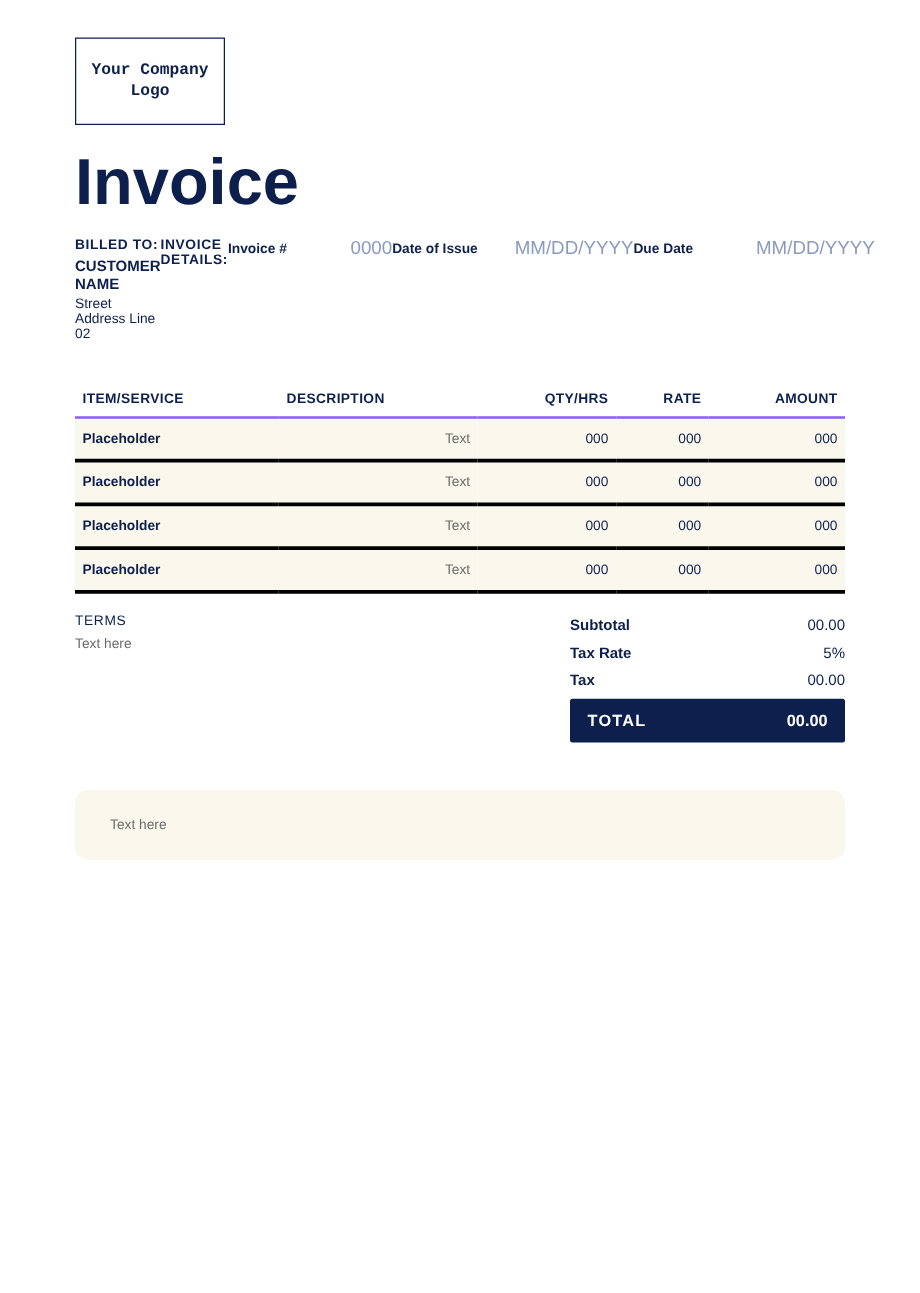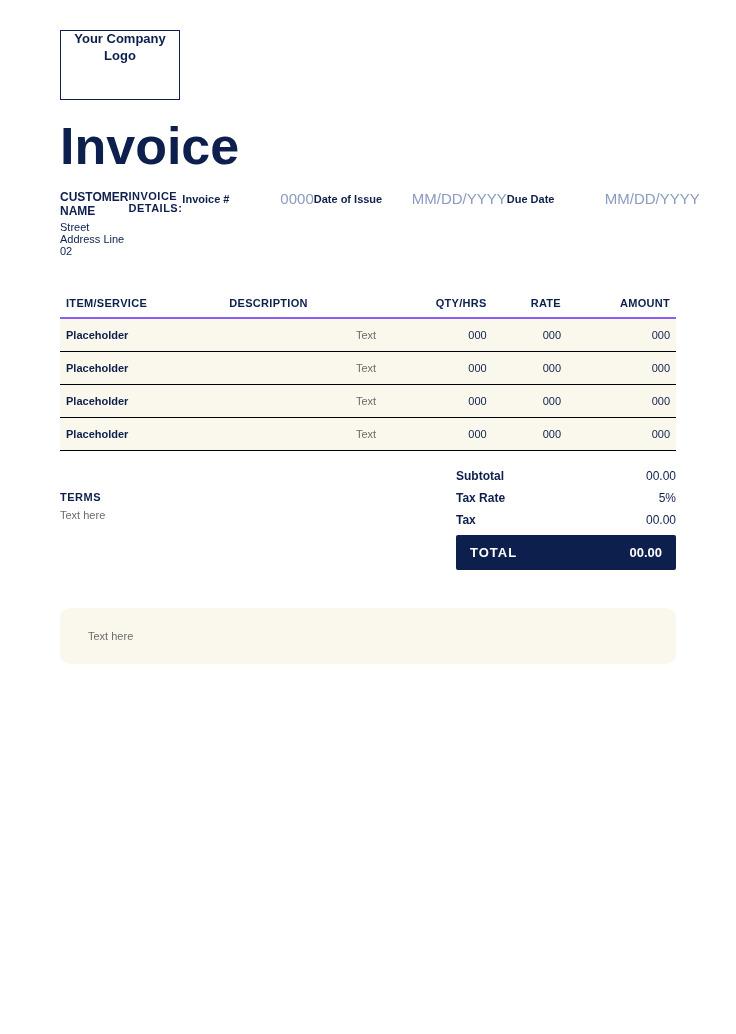--- a/index.html
+++ b/index.html
@@ -17,28 +17,29 @@
       background: #fff;
       padding: 30px 60px 20px 60px;
       display: flex;
       flex-direction: column;
     }
     .logo-box {
       border: 1.5px solid #0d1f4c;
       width: 120px;
       height: 70px;
       display: flex;
-      align-items: flex-start;
+      align-items: center;
       justify-content: center;
       text-align: center;
       font-size: 13px;
       font-weight: bold;
       color: #0d1f4c;
       line-height: 1.3;
       margin-bottom: 20px;
+      font-family: Liberation Mono, monospace;
     }
     .invoice-title {
       font-size: 52px;
       font-weight: 900;
       color: #0d1f4c;
       margin-bottom: 18px;
       line-height: 1;
     }
     .billing-section {
       display: flex;
@@ -104,21 +105,21 @@
       border-bottom: 2px solid #8b5cf6;
       letter-spacing: 0.3px;
     }
     .items-table thead tr th.right { text-align: right; }
     .items-table tbody tr {
       background: #faf8ed;
     }
     .items-table tbody tr td {
       padding: 10px 6px;
       font-size: 11px;
-      border-bottom: 1px solid #000000;
+      border-bottom: 3px solid #000000;
     }
     .items-table tbody tr td.item-name {
       font-weight: 900;
       color: #0d1f4c;
     }
     .items-table tbody tr td.desc {
       color: #6b6b6b;
       text-align: right;
     }
     .items-table tbody tr td.num {
@@ -128,25 +129,24 @@
     
     .bottom-section {
       display: flex;
       justify-content: space-between;
       margin-top: 0;
       padding: 16px 0 10px 0;
     }
     .terms-block { flex: 1; padding-right: 20px; }
     .terms-block .terms-label {
       font-size: 11px;
-      font-weight: 700;
+      font-weight: 400;
       color: #0d1f4c;
       margin-bottom: 6px;
       letter-spacing: 0.5px;
-      margin-top: 24px;
     }
     .terms-block .terms-text {
       font-size: 11px;
       color: #6b6b6b;
     }
     .totals-block { min-width: 220px; }
     .total-row {
       display: flex;
       justify-content: space-between;
       align-items: center;
@@ -246,20 +246,21 @@
 <div class="page">
 
   <div class="logo-box">
     <span>Your Company Logo</span>
   </div>
 
   <div class="invoice-title">Invoice</div>
 
   <div class="billing-section">
     <div class="billed-to">
+      <div class="label">BILLED TO:</div>
       <div class="customer-name">CUSTOMER NAME</div>
       <div class="address-line">Street Address Line 02</div>
     </div>
     <div class="invoice-details">
       <div class="label">INVOICE DETAILS:</div>
       <div class="detail-row">
         <span class="detail-key">Invoice #</span>
         <span class="detail-val">0000</span>
       </div>
       <div class="detail-row">

